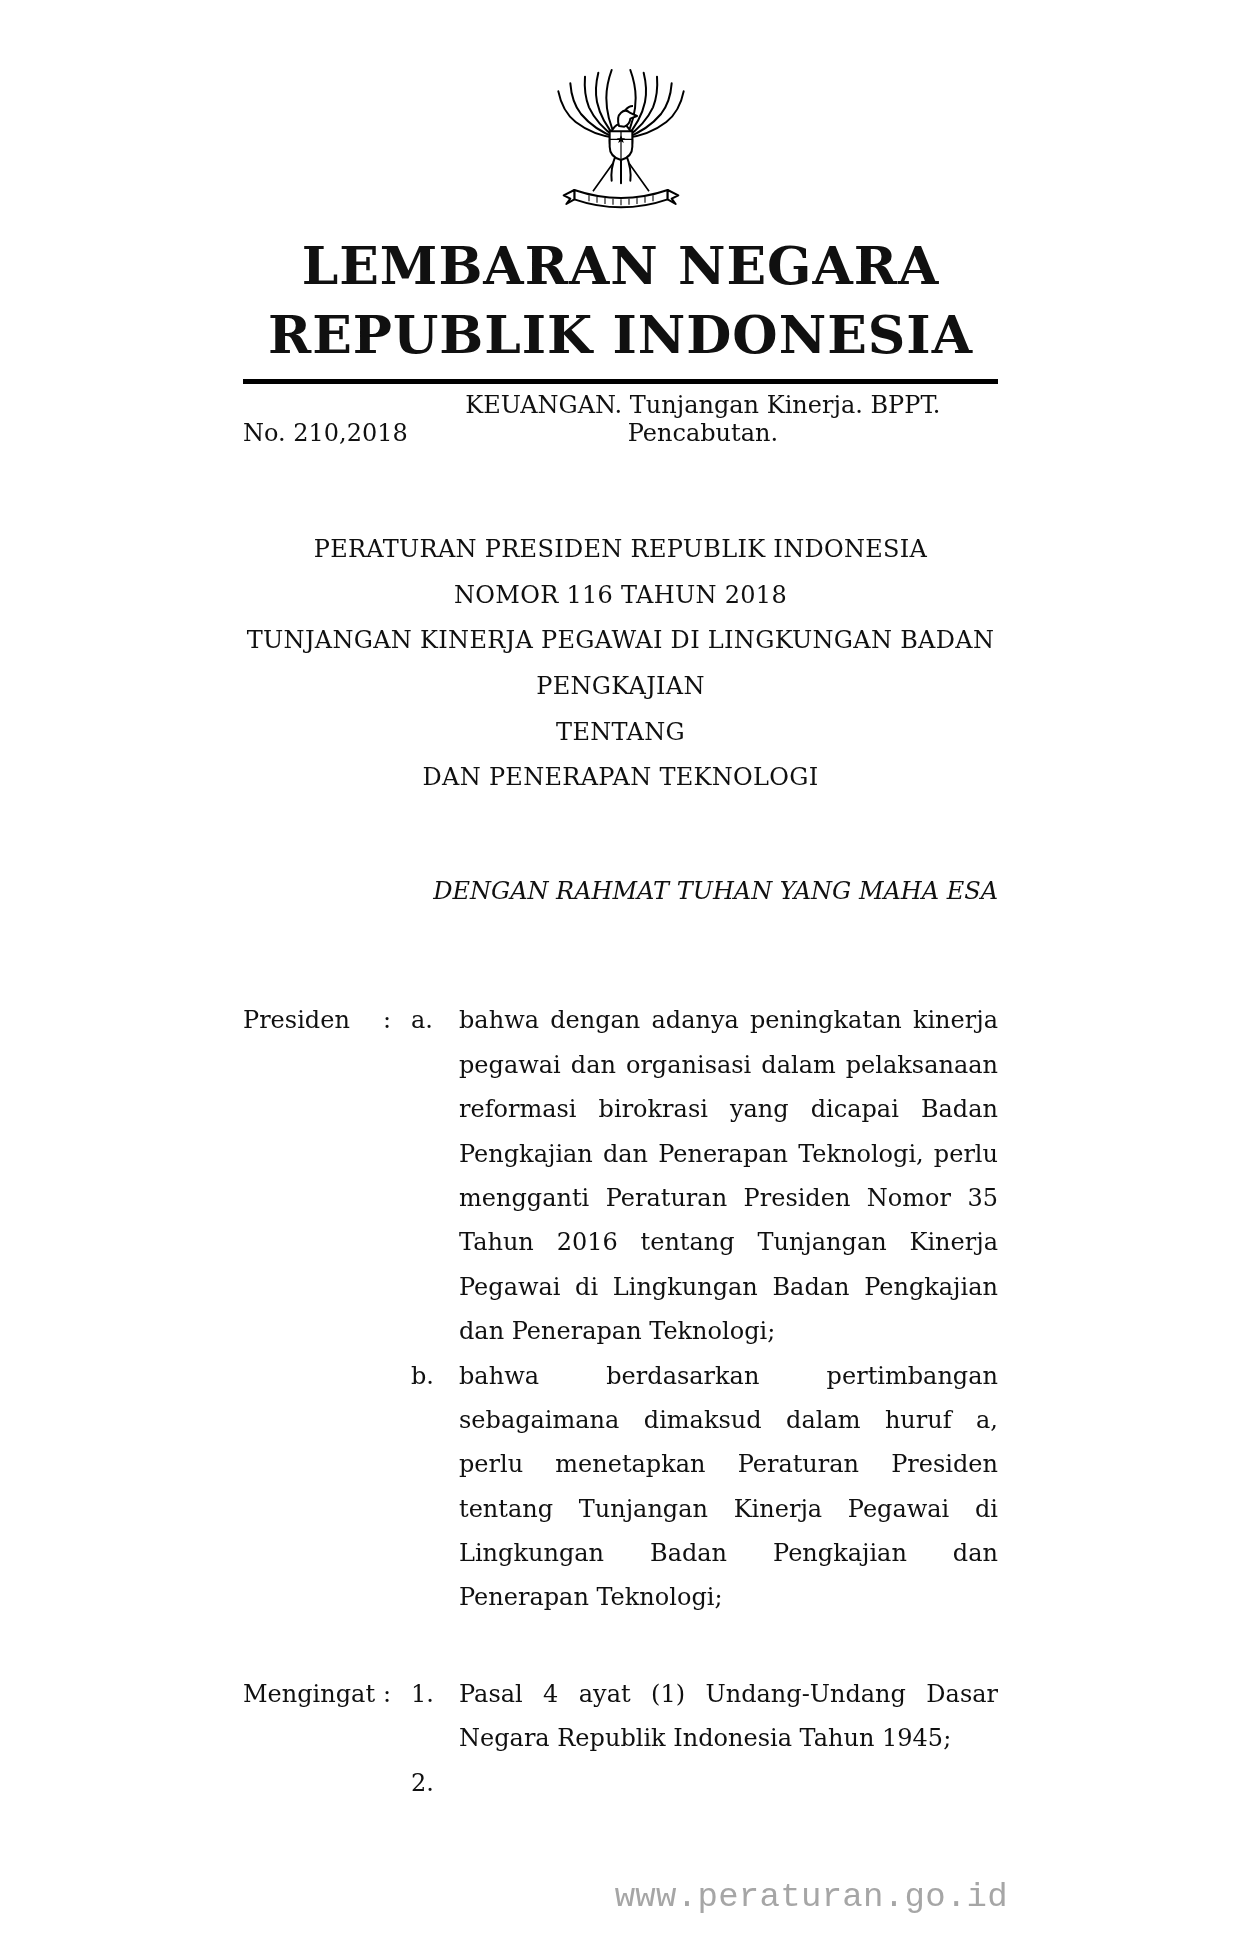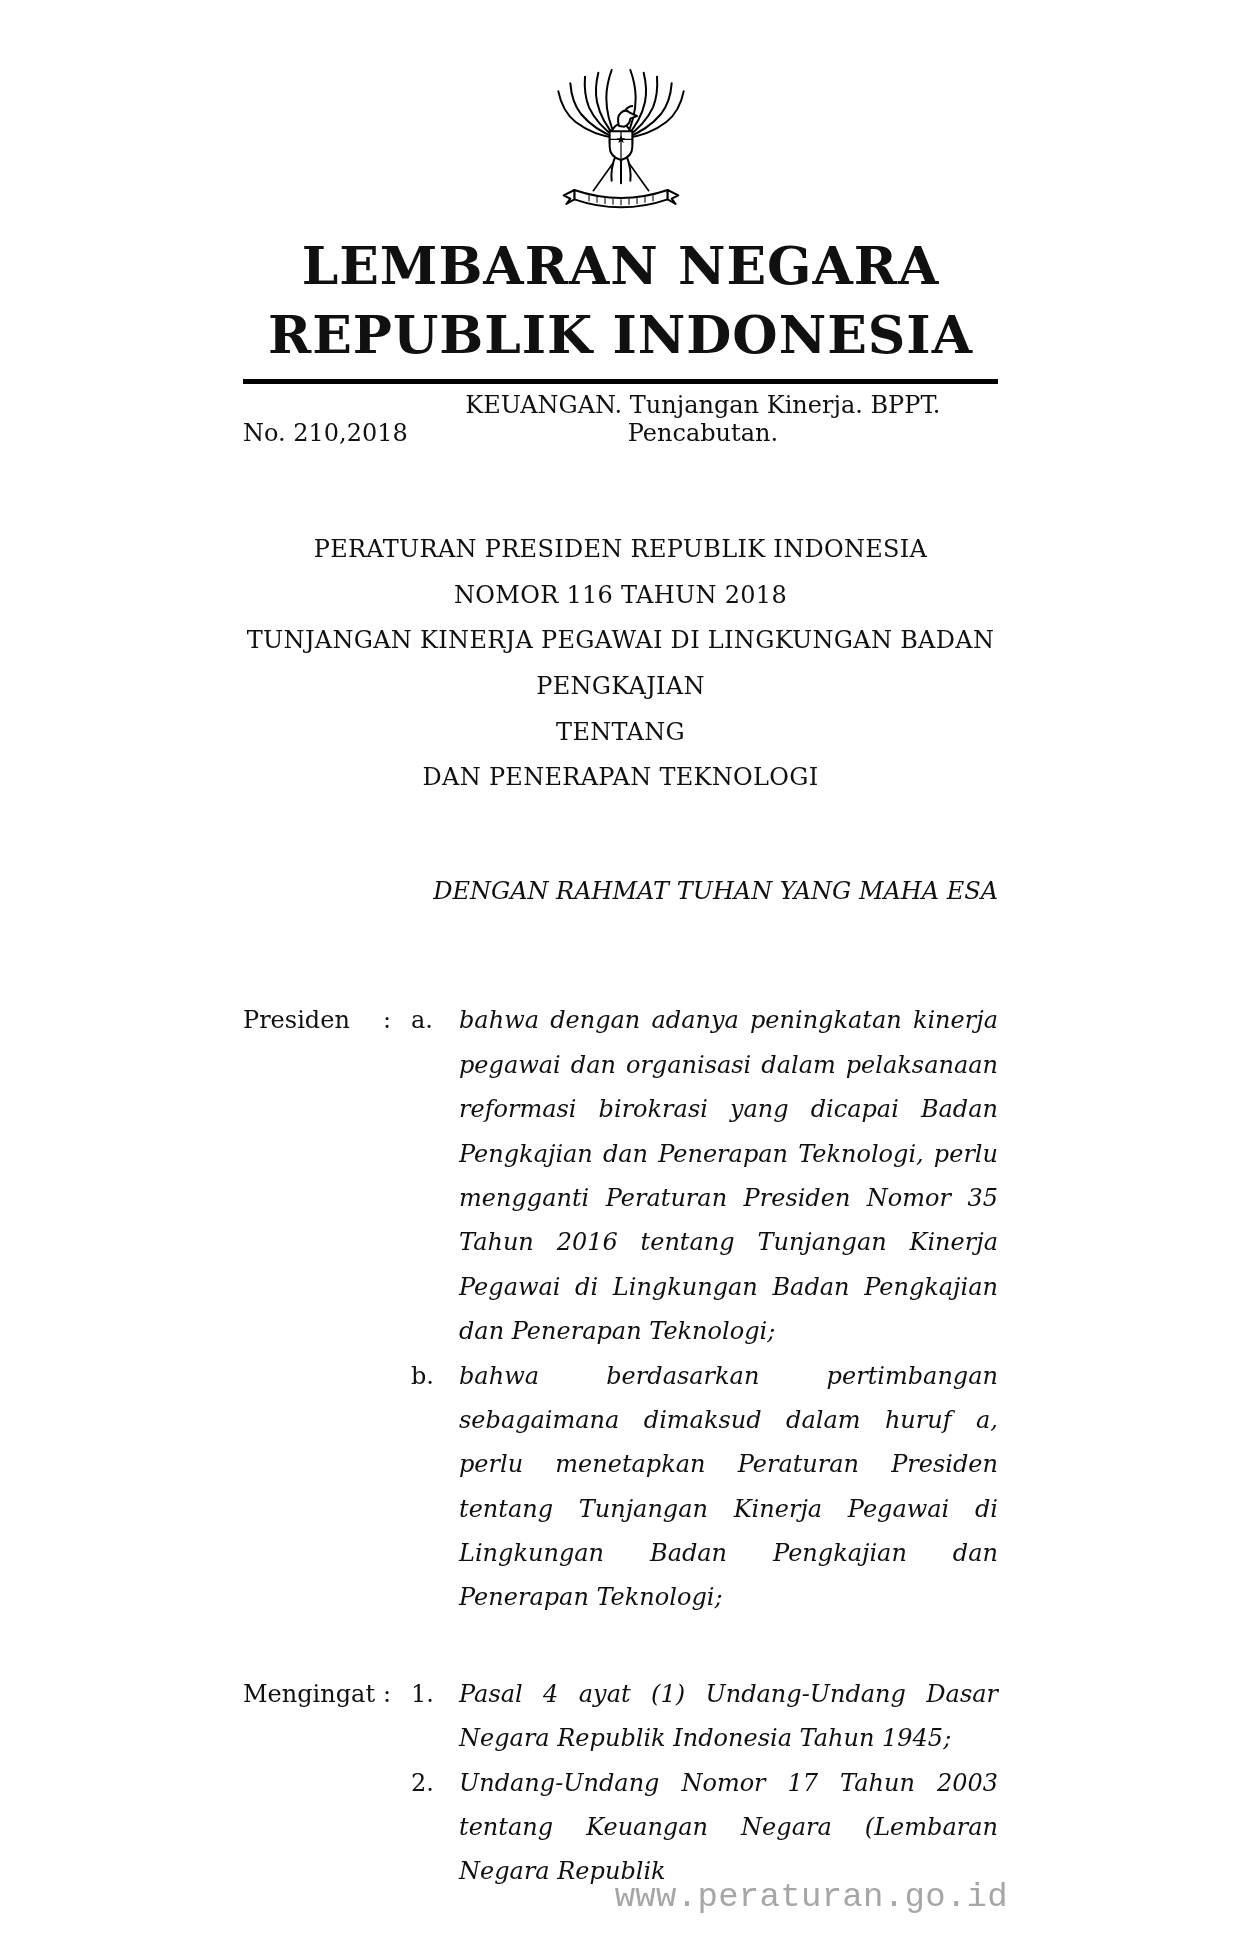--- a/index.html
+++ b/index.html
@@ -60,21 +60,21 @@
   .section-mengingat { margin-top: 52px; }
 
   .item-row {
     display: grid;
     grid-template-columns: 140px 28px 48px 1fr;
     align-items: start;
   }
   .item-row .label  { white-space: nowrap; }
   .item-row .colon  { text-align: left; }
   .item-row .marker { text-align: left; }
-  .item-row .text   { text-align: justify; font-style: italic; }
+  .item-row .text   { text-align: justify; }
 
   .footer-url {
     position: absolute;
     right: 108px;
     bottom: 34px;
     font-family: Liberation Mono, monospace;
     font-size: 34px;
     color: #a6a6a6;
     letter-spacing: 0.3px;
   }
@@ -174,20 +174,19 @@
       <div class="item-row">
         <span class="label">Mengingat</span>
         <span class="colon">:</span>
         <span class="marker">1.</span>
         <span class="text">Pasal 4 ayat (1) Undang-Undang Dasar Negara Republik Indonesia Tahun 1945;</span>
       </div>
       <div class="item-row">
         <span class="label"></span>
         <span class="colon"></span>
         <span class="marker">2.</span>
-        <span class="text">Undang-Undang Nomor 17 Tahun 2003 tentang Keuangan Negara (Lembaran Negara Republik</span>
       </div>
     </div>
 
   </div>
 
   <div class="footer-url">www.peraturan.go.id</div>
 </div>
 
 </body></html>

